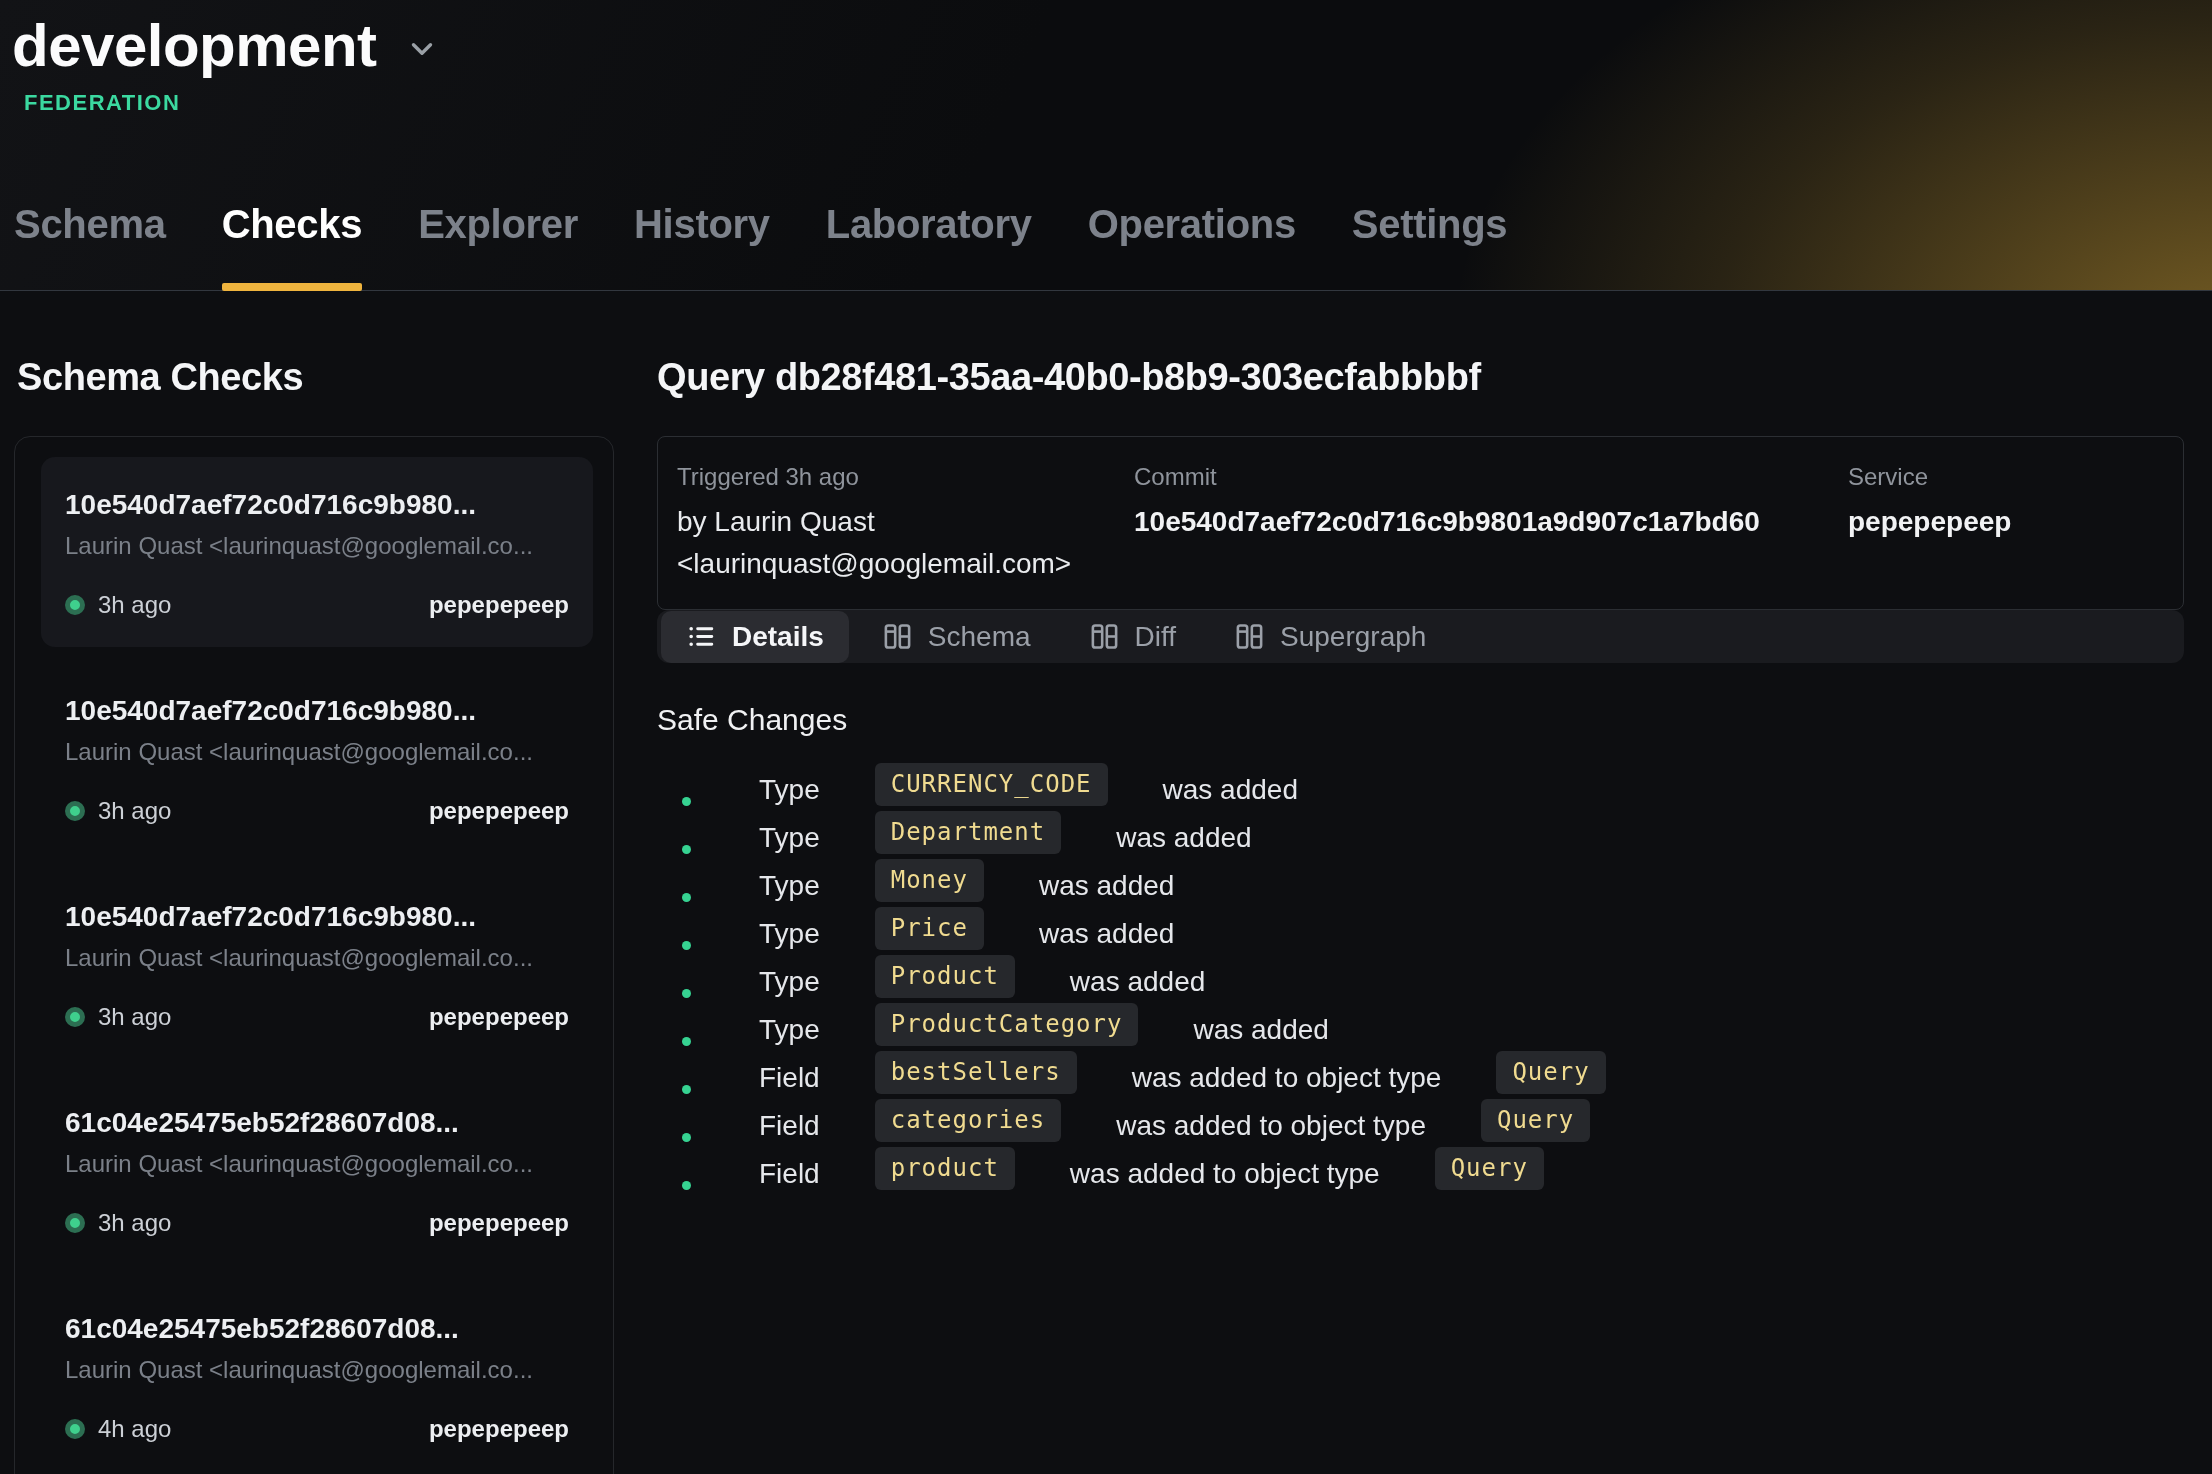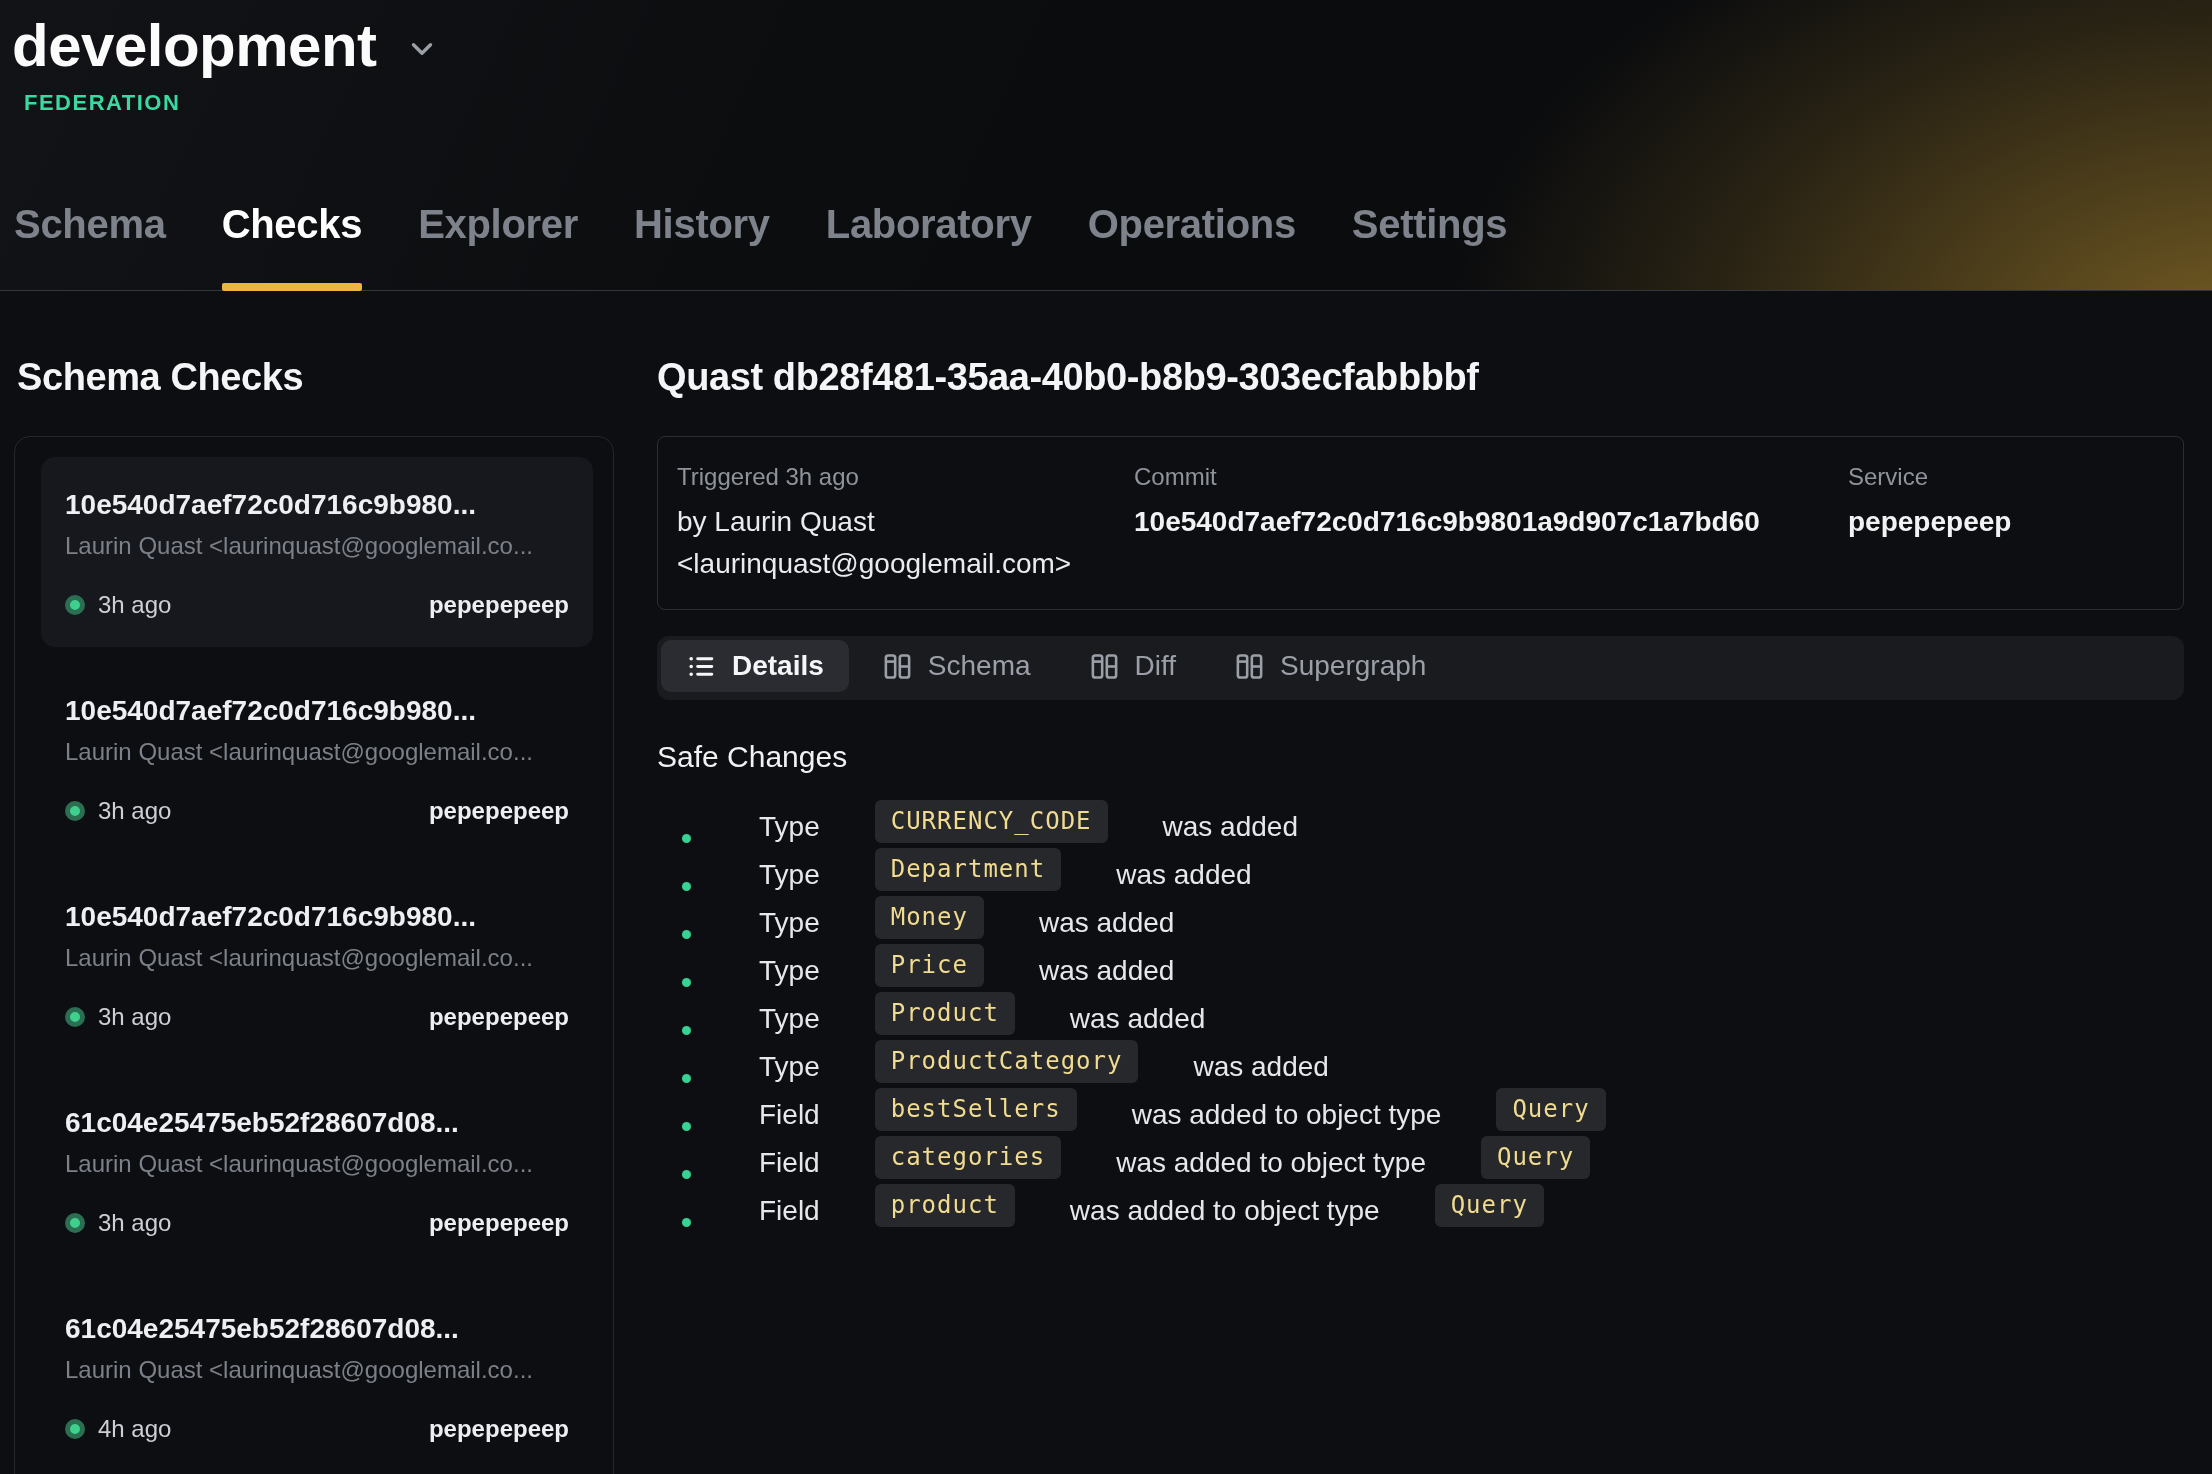--- a/index.html
+++ b/index.html
@@ -117,26 +117,25 @@
   .meta-col{flex-shrink:0;}
   .meta-col.c1{width:457px;}
   .meta-col.c2{width:714px;}
   .meta-col.c3{width:203px;}
   .meta-col.c4{flex:1;}
   .meta-label{font-size:24px;color:var(--muted2);line-height:32px;}
   .meta-value{margin-top:8px;font-size:28px;line-height:42px;color:#e9ebee;}
   .meta-value.bold{font-weight:700;color:#f1f2f4;}
   .c1 .meta-value{max-width:440px;}
   .detail-tabs{
-    margin-top:26px;
     background:#1a1b1f;
     border-radius:12px;
     padding:4px;
-    display:flex;
-    height:64px;
+    display:flex;align-items:center;
+    height:53px;
   }
   .dtab{
     display:flex;align-items:center;gap:15px;
     height:52px;
     padding:0 25px;
     border:none;background:none;border-radius:10px;
     font-family:inherit;
     font-size:28px;font-weight:500;color:#9ba0a8;
     cursor:pointer;
     margin-right:8px;
@@ -238,21 +237,21 @@
           <div class="item-meta">
             <span class="status-dot"></span>
             <span class="item-time">4h ago</span>
             <span class="item-service">pepepepeep</span>
           </div>
         </article>
       </div>
   </aside>
 
   <section class="detail">
-    <h2 class="check-title">Quast db28f481-35aa-40b0-b8b9-303ecfabbbbf</h2>
+    <h2 class="check-title">Query db28f481-35aa-40b0-b8b9-303ecfabbbbf</h2>
 
     <div class="meta-box">
       <div class="meta-col c1">
         <div class="meta-label">Triggered 3h ago</div>
         <div class="meta-value">by Laurin Quast &lt;laurinquast@googlemail.com&gt;</div>
       </div>
       <div class="meta-col c2">
         <div class="meta-label">Commit</div>
         <div class="meta-value bold">10e540d7aef72c0d716c9b9801a9d907c1a7bd60</div>
       </div>

